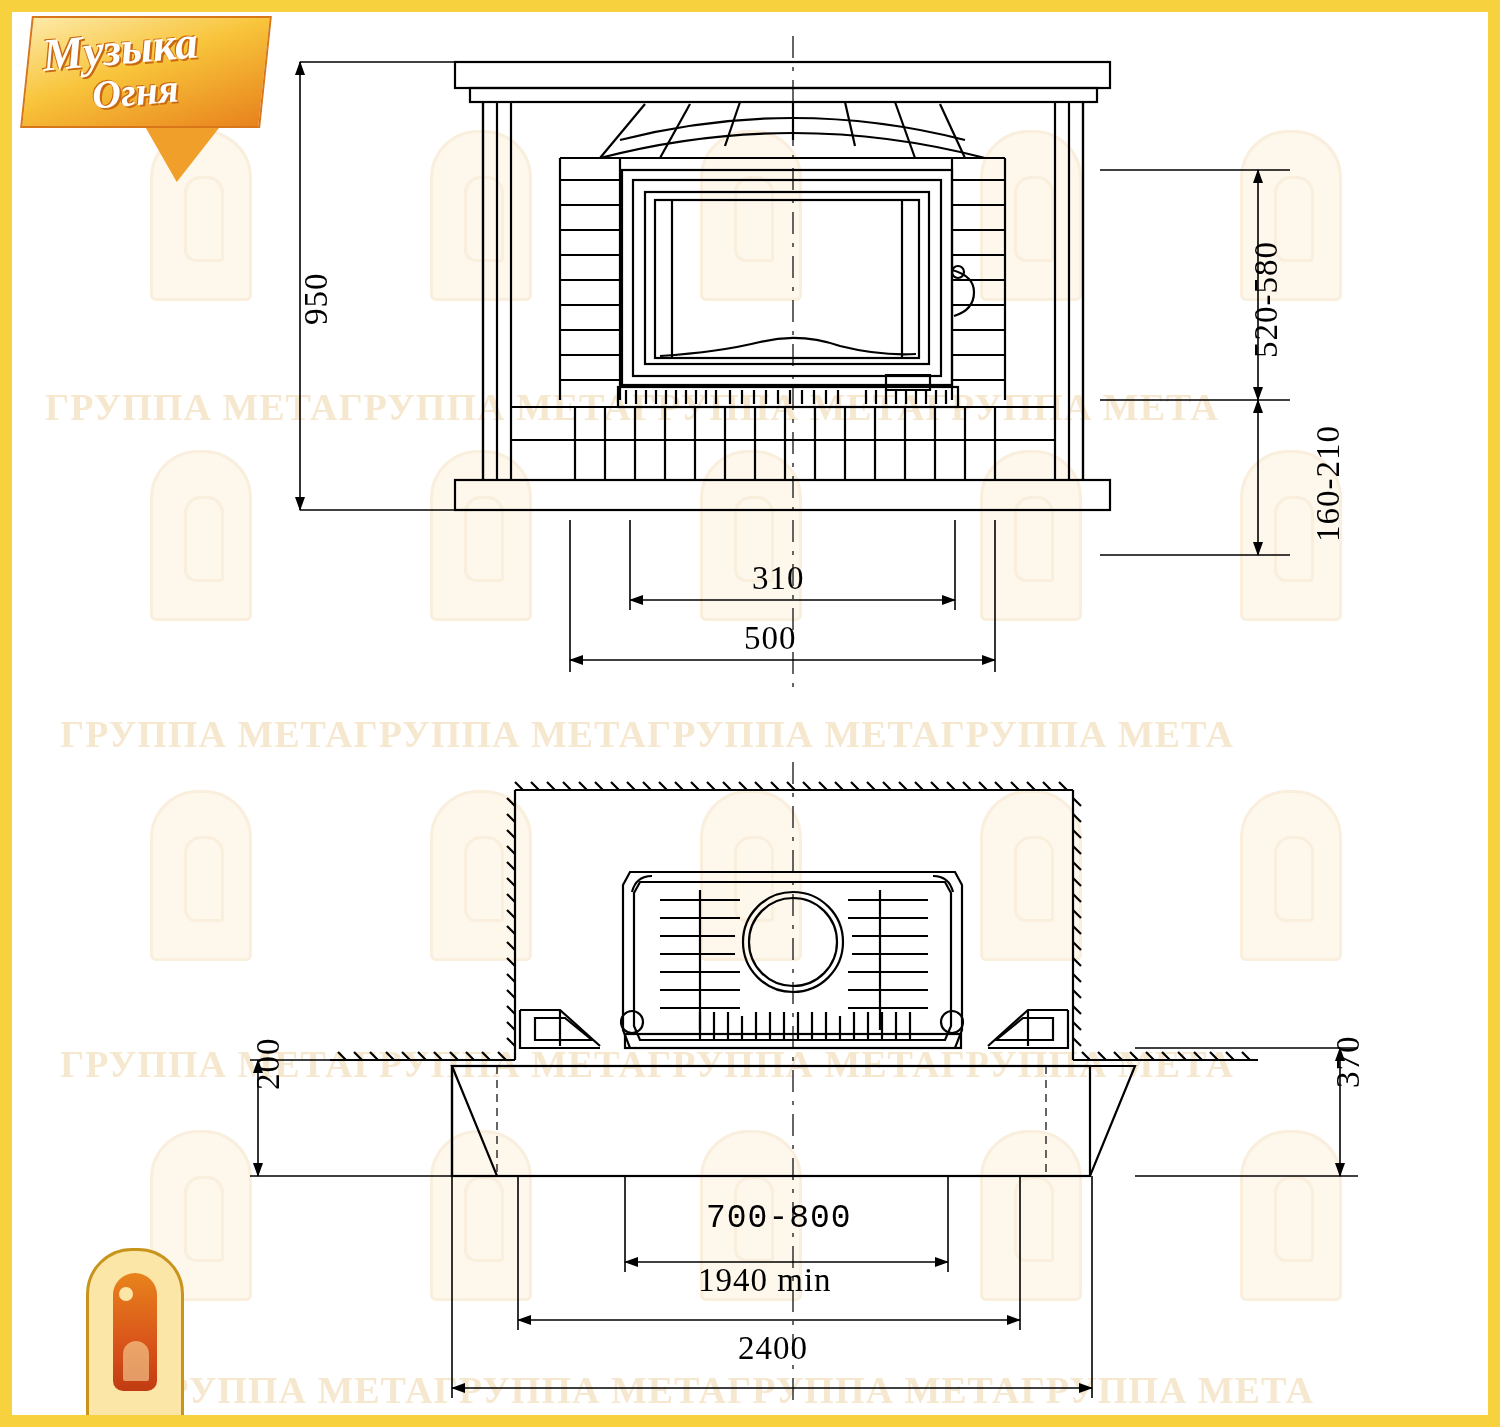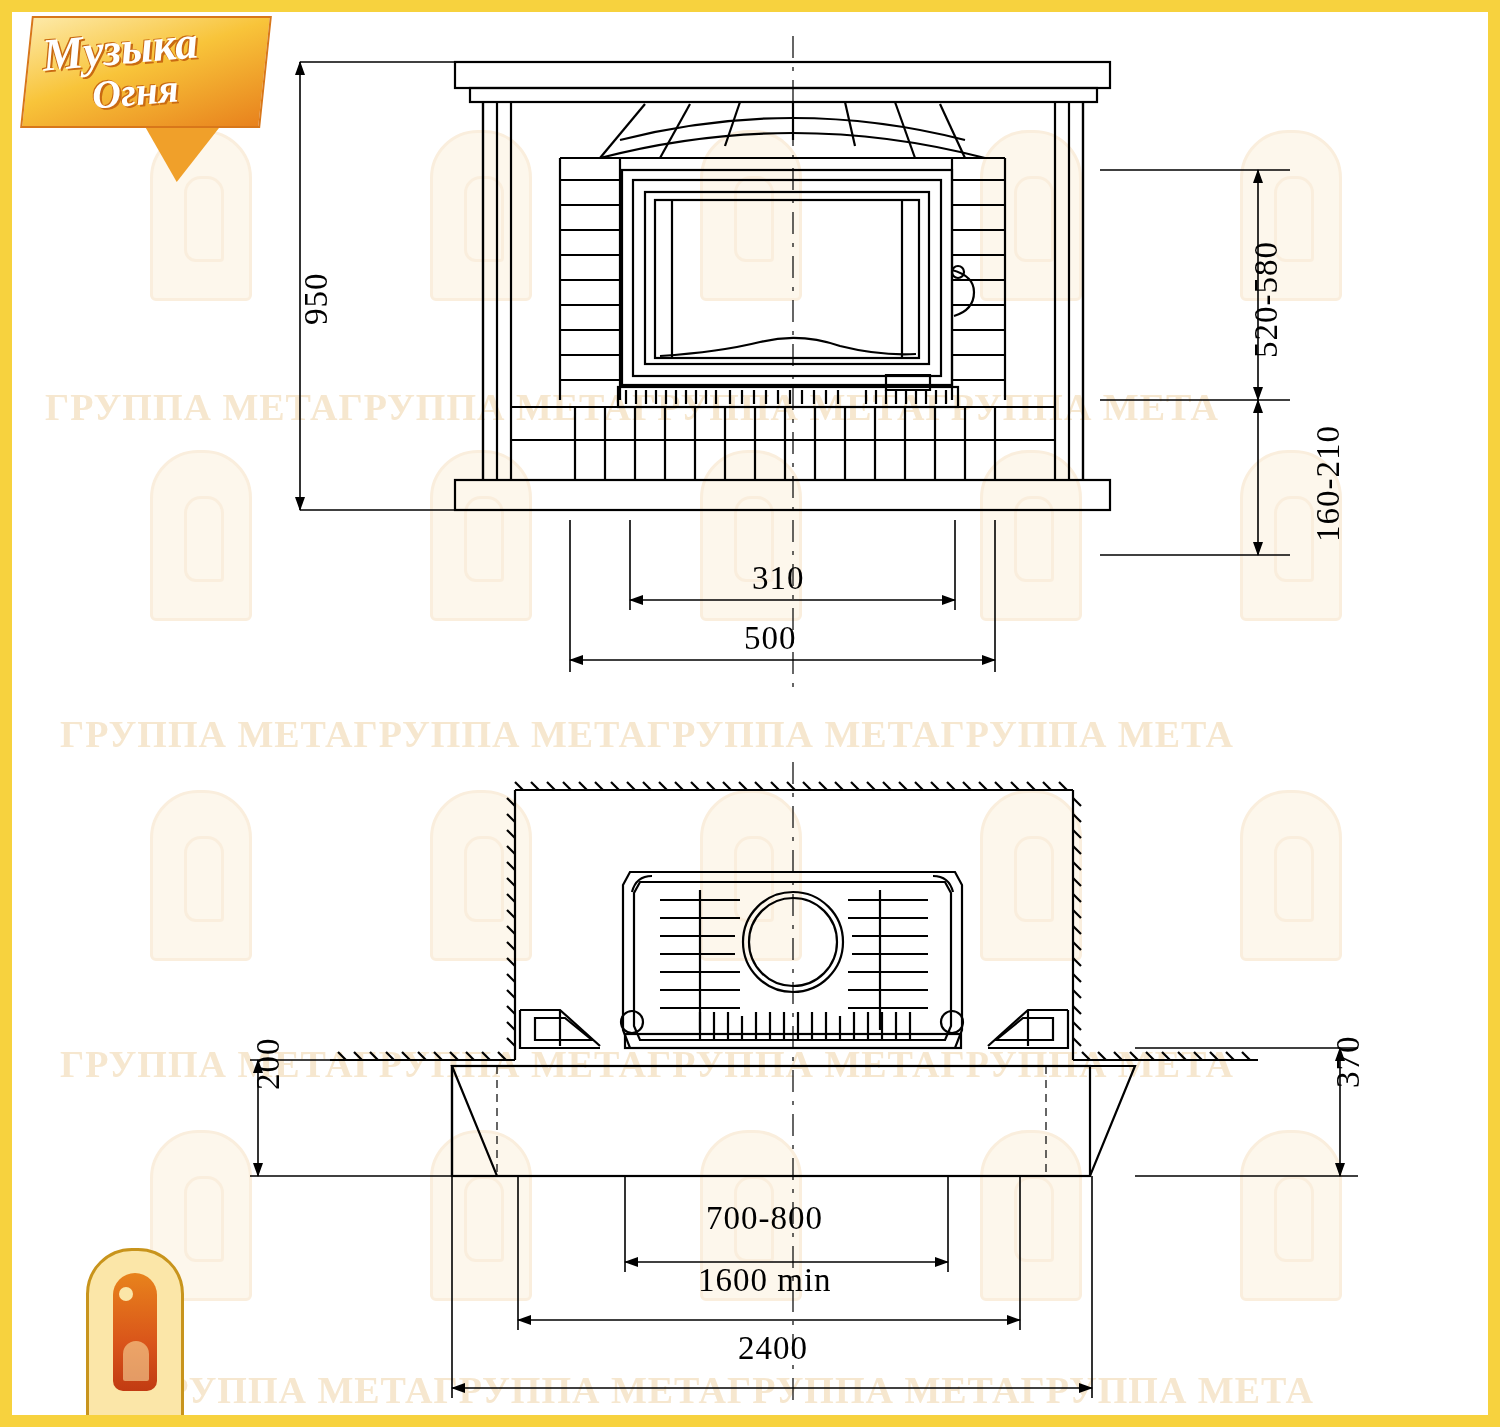--- a/index.html
+++ b/index.html
@@ -438,23 +438,23 @@
     <div class="label dim-label vert" style="left:1310px; top:542px;">160-210</div>
 
     <div class="label dim-label" style="left:752px; top:560px;">310</div>
 
     <div class="label dim-label" style="left:744px; top:620px;">500</div>
 
     <div class="label dim-label vert" style="left:250px; top:1090px;">200</div>
 
     <div class="label dim-label vert" style="left:1330px; top:1088px;">370</div>
 
-    <div class="label dim-label" style="left:706px; top:1200px;">700-800</div>
-
-    <div class="label dim-label" style="left:698px; top:1262px;">1600 min</div>
+    <div class="label dim-label" style="left:706px; top:1200px;font-family:Liberation Mono, monospace;">700-800</div>
+
+    <div class="label dim-label" style="left:698px; top:1262px;">1940 min</div>
 
     <div class="label dim-label" style="left:738px; top:1330px;">2400</div>
 
     
   </div>
 
   <div class="logo">
     <div class="logo-tail"></div>
     <div class="logo-badge"></div>
     <div class="logo-word1">Музыка</div>

